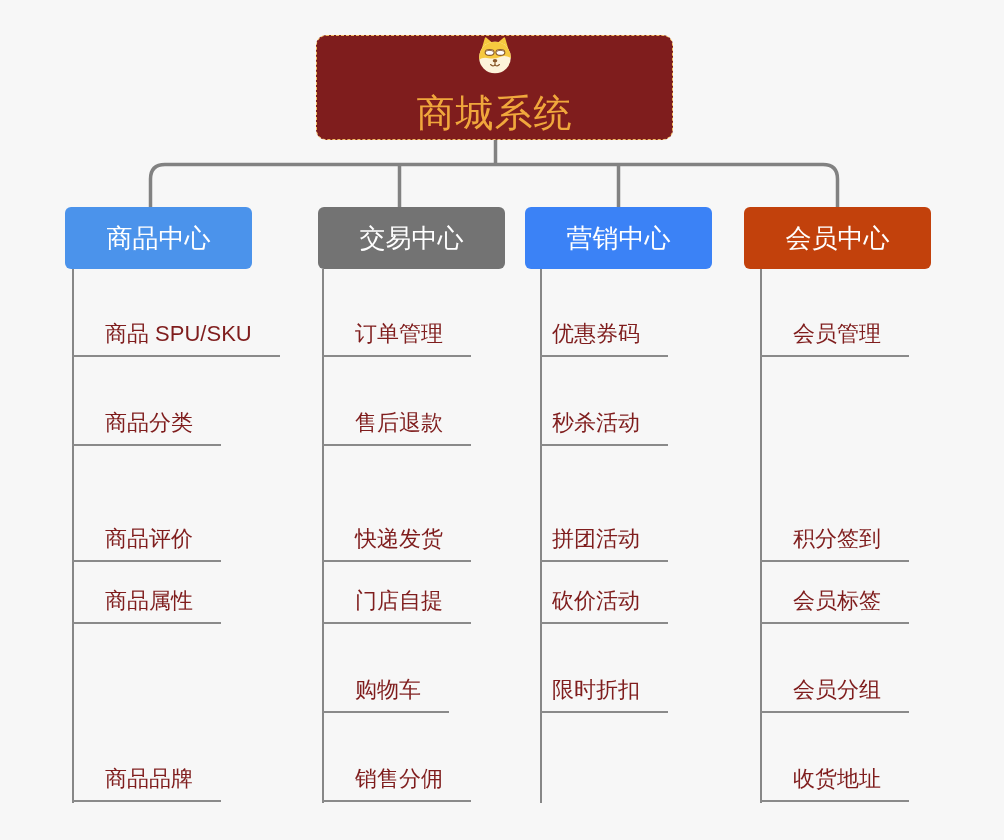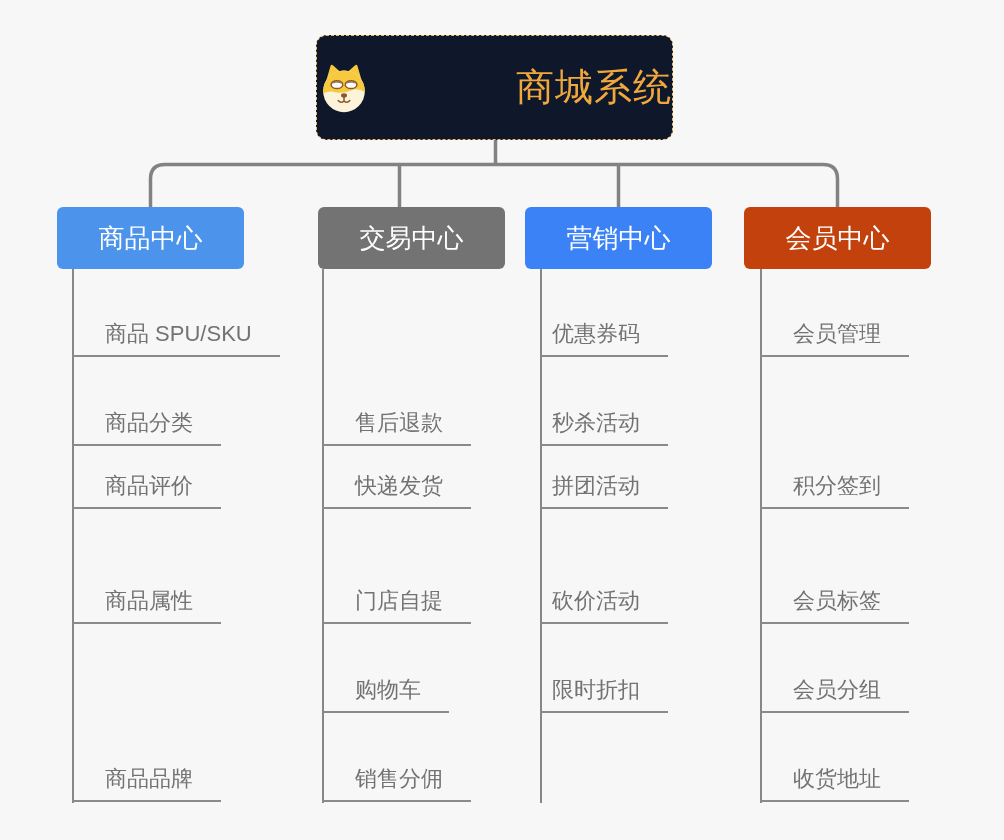--- a/index.html
+++ b/index.html
@@ -6,25 +6,26 @@
   .canvas{
     position:relative;
     width:1004px;height:840px;
     background:#f7f7f7;
     font-family:"Liberation Sans", sans-serif;
     overflow:hidden;
   }
   
   .root-node{
     position:absolute;left:316px;top:35px;width:357px;height:105px;
-    background:#0f172a;
+    background:#7f1d1d;
     border:1px dashed #f3bd64;
     border-radius:10px;
     display:flex;align-items:center;justify-content:space-between;gap:14px;
     box-sizing:border-box;
+    flex-direction:column;
   }
   .root-title{
     font-size:38px;
     color:#f0a73c;
     letter-spacing:1px;
     white-space:nowrap;
   }
   .doge{width:54px;height:50px;display:block;}
   
   .connectors{position:absolute;left:0;top:0;pointer-events:none;}
@@ -37,27 +38,27 @@
   }
   .bb1{left:57px;}  .bb2{left:306px;}  .bb3{left:525px;}  .bb4{left:744px;}
   
   .spine{
     position:absolute;width:2px;top:269px;height:534px;background:#878787;
   }
   .sp1{left:72px;} .sp2{left:322px;} .sp3{left:540px;} .sp4{left:760px;}
   
   .item{
     position:absolute;
-    font-size:22px;line-height:28px;color:#737373;
+    font-size:22px;line-height:28px;color:#7f1d1d;
     padding:0 28px 7px 33px;
     border-bottom:2px solid #8a8a8a;
     white-space:nowrap;
   }
   .c1{left:72px;} .c2{left:322px;} .c3{left:540px;padding-left:12px;} .c4{left:760px;}
-  .r1{top:320px;} .r2{top:409px;} .r3{top:472px;} .r4{top:587px;} .r5{top:676px;} .r6{top:765px;}
+  .r1{top:320px;} .r2{top:409px;} .r3{top:525px;} .r4{top:587px;} .r5{top:676px;} .r6{top:765px;}
 </style>
 </head>
 <body>
 
 <div class="canvas">
 
   <svg class="connectors" width="1004" height="280" viewBox="0 0 1004 280">
     <path d="M495.5,140 L495.5,164.5" stroke="#828282" stroke-width="3.5" fill="none"></path>
     <path d="M150.5,208 L150.5,179 Q150.5,164.5 165,164.5 L823,164.5 Q837.5,164.5 837.5,179 L837.5,208" stroke="#828282" stroke-width="3.5" fill="none"></path>
     <path d="M399.5,164.5 L399.5,208" stroke="#828282" stroke-width="3.5" fill="none"></path>
@@ -79,36 +80,37 @@
       <path d="M18,25 Q23.5,21.5 29,25 L29,24 Q23.5,20.5 18,24 Z" fill="#7a4f26"></path>
       <path d="M35,25 Q40.5,21.5 46,25 L46,24 Q40.5,20.5 35,24 Z" fill="#7a4f26"></path>
 
       <ellipse cx="32" cy="39" rx="3.6" ry="2.6" fill="#8a5a2b"></ellipse>
       <path d="M32,41 L32,45" stroke="#8a5a2b" stroke-width="1.8" fill="none" stroke-linecap="round"></path>
       <path d="M25,45 Q28.5,49 32,45.5 Q35.5,49 39,45" stroke="#8a5a2b" stroke-width="1.8" fill="none" stroke-linecap="round"></path>
     </svg>
     <span class="root-title">商城系统</span>
   </div>
 
-  <div class="branch-box bb1" style="background: rgb(75, 147, 235);">商品中心</div>
+  <div class="branch-box bb1" style="background: rgb(75, 147, 235); margin-left: 8px;">商品中心</div>
   <div class="branch-box bb2" style="background: #737373; margin-left: 12px;">交易中心</div>
   <div class="branch-box bb3" style="background: #3b82f6;">营销中心</div>
   <div class="branch-box bb4" style="background: #c2410c;">会员中心</div>
 
   <div class="spine sp1"></div>
   <div class="spine sp2"></div>
   <div class="spine sp3"></div>
   <div class="spine sp4"></div>
 
   <div class="item c1 r1">商品 SPU/SKU</div>
   <div class="item c1 r2">商品分类</div>
   <div class="item c1 r3">商品评价</div>
   <div class="item c1 r4">商品属性</div>
   <div class="item c1 r6">商品品牌</div>
 
+  <div class="item c2 r1">订单管理</div>
   <div class="item c2 r2">售后退款</div>
   <div class="item c2 r3">快递发货</div>
   <div class="item c2 r4">门店自提</div>
   <div class="item c2 r5">购物车</div>
   <div class="item c2 r6">销售分佣</div>
 
   <div class="item c3 r1">优惠券码</div>
   <div class="item c3 r2">秒杀活动</div>
   <div class="item c3 r3">拼团活动</div>
   <div class="item c3 r4">砍价活动</div>

